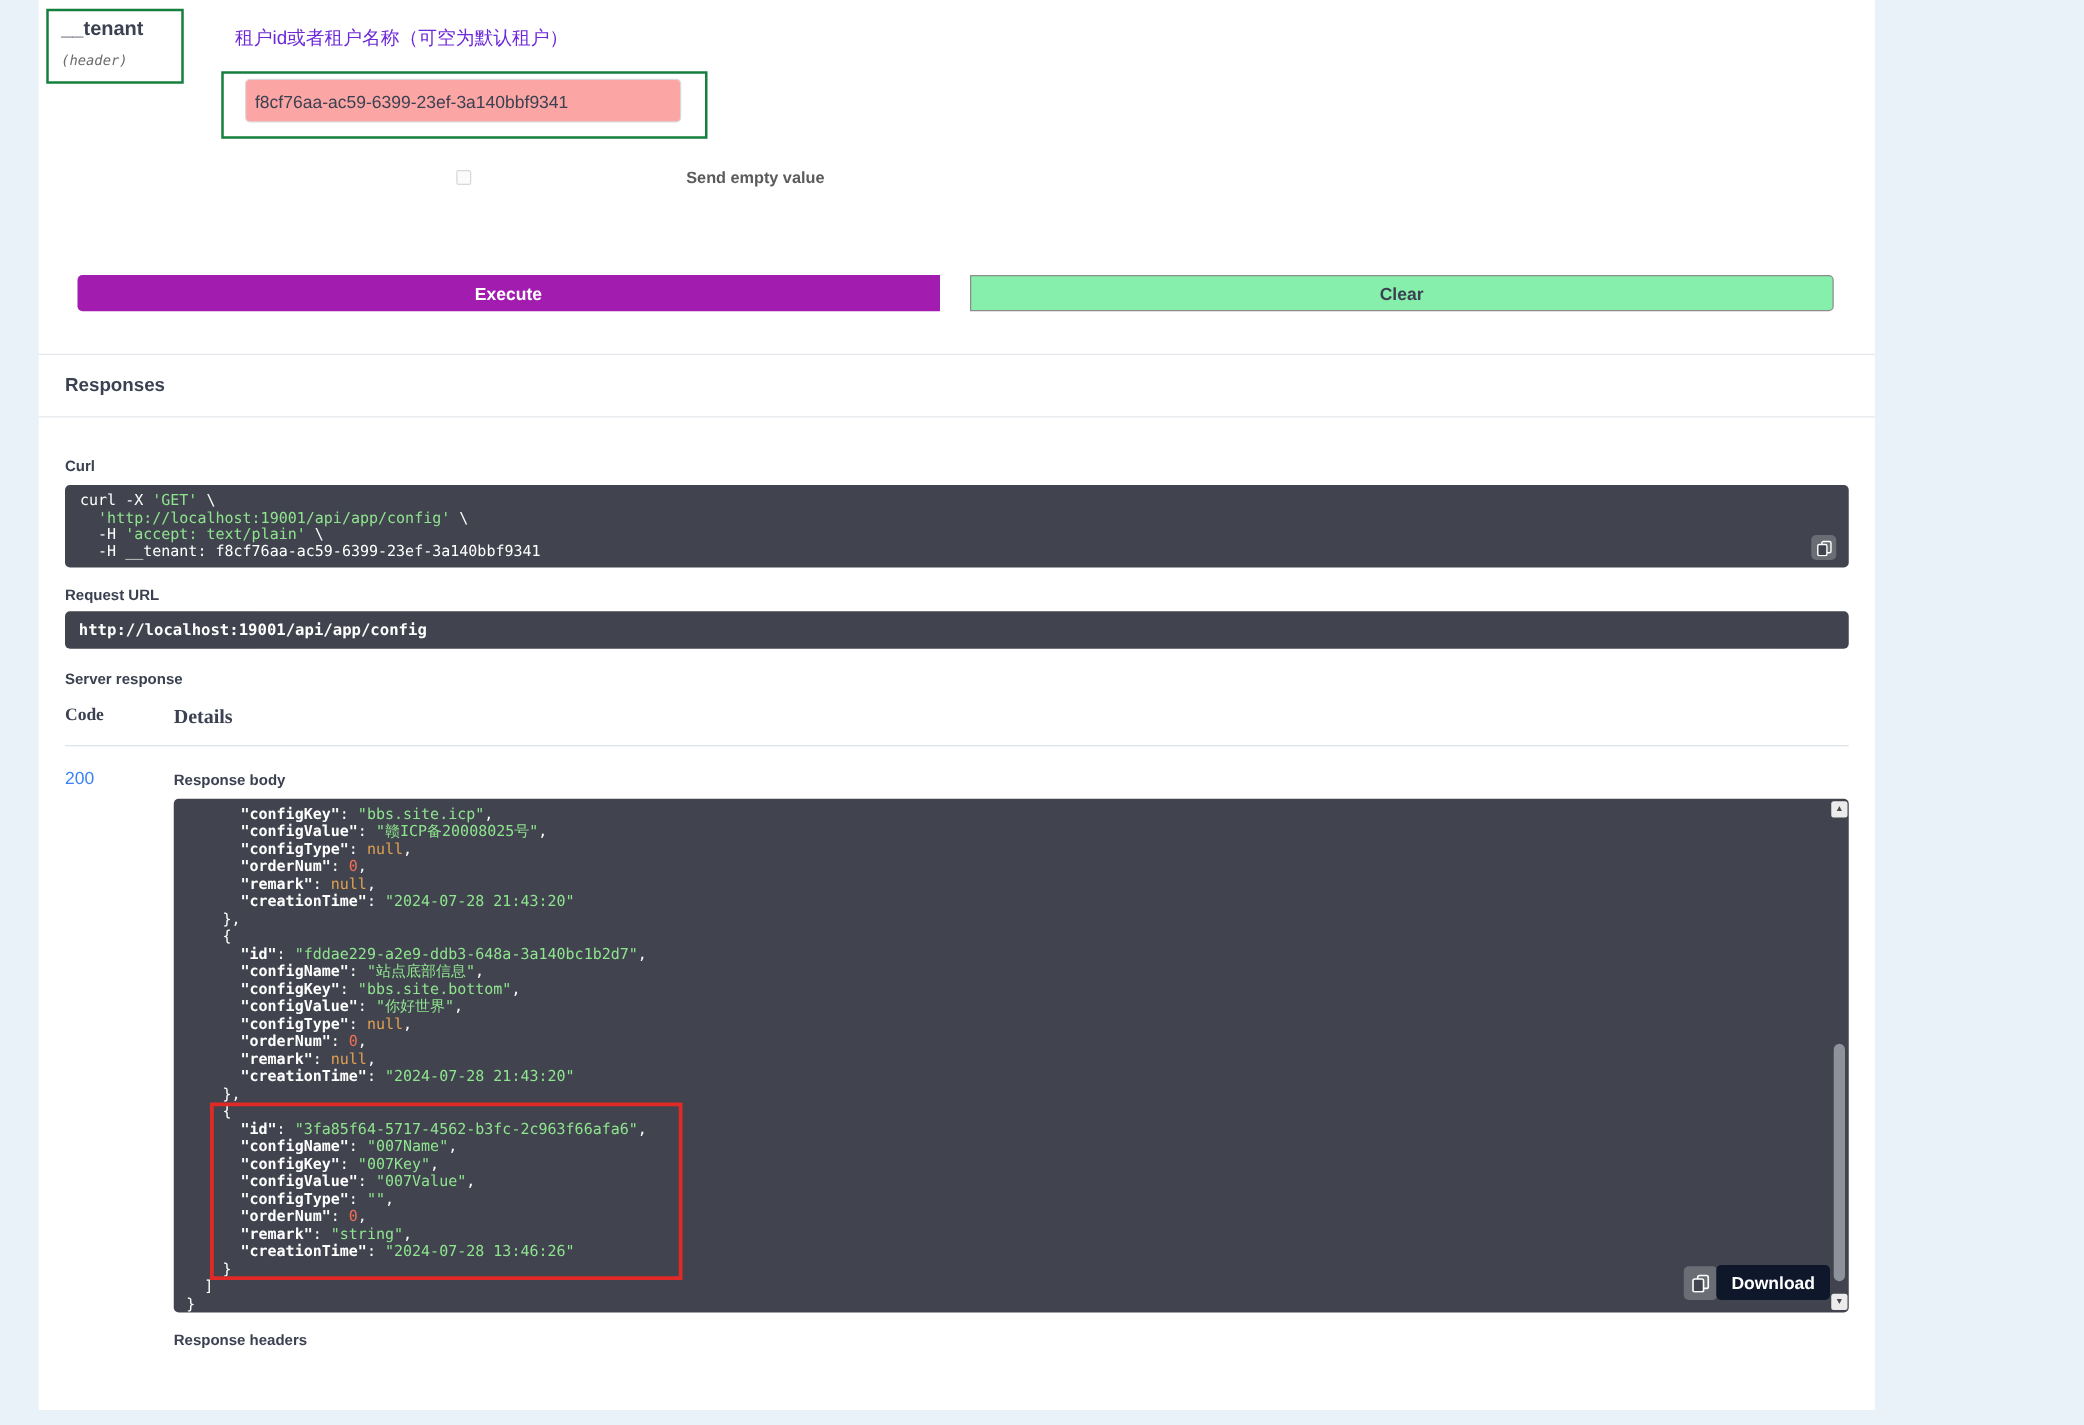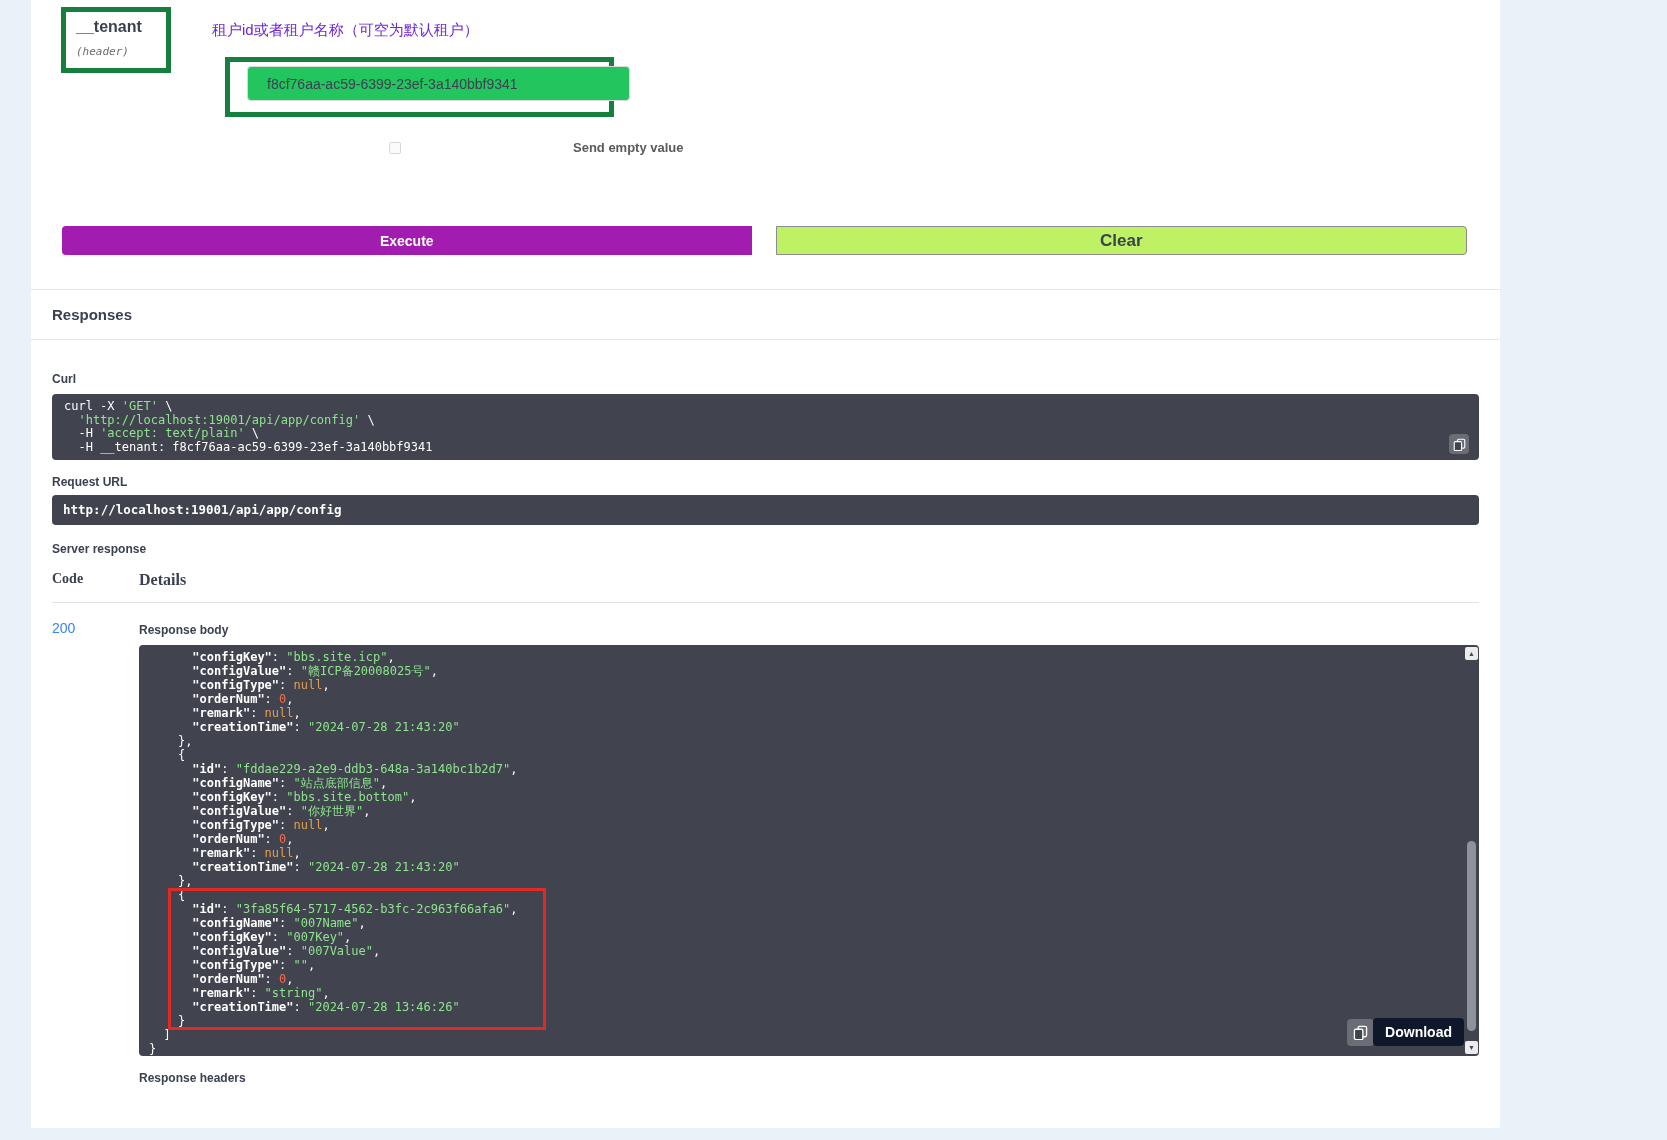--- a/index.html
+++ b/index.html
@@ -11,48 +11,48 @@
     color:#3b4151;
     position:relative;
     overflow:hidden;
   }
   .content {
     position:absolute; left:31px; top:0;
     width:1469px; height:1128px;
     background:#ffffff;
     overflow:hidden;
   }
-  .red-box { border:5px solid #15803d;margin-left:24px; }
+  .red-box { border:2px solid #15803d; }
 
   
   .param-row { display:flex; padding:7px 0 0 6px; }
   .param-name-wrap { padding:6px 10px 10px; align-self:flex-start; min-width:110px; }
   .param-name { font-size:16px; font-weight:600; color:#3b4151; }
   .param-in { font-family:"DejaVu Sans Mono","Liberation Mono",monospace; font-style:italic; font-size:11px; color:#6b6b6b; margin-top:9px; }
   .param-desc-col { margin-left:30px; }
   .param-desc { margin:14px 0 0 11px; font-size:15px; color:#6d28d9; }
   .input-box { margin-top:17px; width:389px; padding:4px 16px 11px 17px; }
   .param-input {
-    width:383px; height:35px; border:1px solid #d9d9d9; border-radius:4px;
-    padding:0 19px; font-size:14px; color:#3b4151;
-    font-family:"Liberation Sans", sans-serif; outline:none; background:#22c55e;
+    width:349px; height:35px; border:1px solid #d9d9d9; border-radius:4px;
+    padding:0 7px; font-size:14px; color:#3b4151;
+    font-family:"Liberation Sans", sans-serif; outline:none; background:#fca5a5;
   }
   .send-empty-row { display:flex; align-items:center; margin-top:23px; }
   .checkbox { width:12px; height:12px; border:1px solid #d8d8d8; background:#fbfbfb; border-radius:2px; margin-left:188px; display:inline-block; }
   .send-empty-label { margin-left:172px; font-size:13px; font-weight:bold; color:#5a5a5a; }
 
   
   .exec-row { display:flex; margin:71px 33px 0 31px; height:29px; }
   .btn-execute {
     flex:1; background:#a21caf; color:#fff; font-weight:bold; font-size:14px;
     border:none; border-radius:4px 0 0 4px; cursor:pointer;
     font-family:"Liberation Sans", sans-serif;
   }
   .btn-clear {
-    flex:1; background:#bef264; color:#3b4151; font-weight:bold; font-size:17px;
+    flex:1; background:#86efac; color:#3b4151; font-weight:bold; font-size:14px;
     border:1px solid #8c8c8c; border-radius:0 4px 4px 0; cursor:pointer;
     font-family:"Liberation Sans", sans-serif;
     margin-left:24px;
   }
 
   
   .responses-header {
     margin-top:34px; padding:16px 21px;
     border-top:1px solid #e3e7ec; border-bottom:1px solid #e3e7ec;
     font-size:15px; font-weight:600; color:#3b4151;

